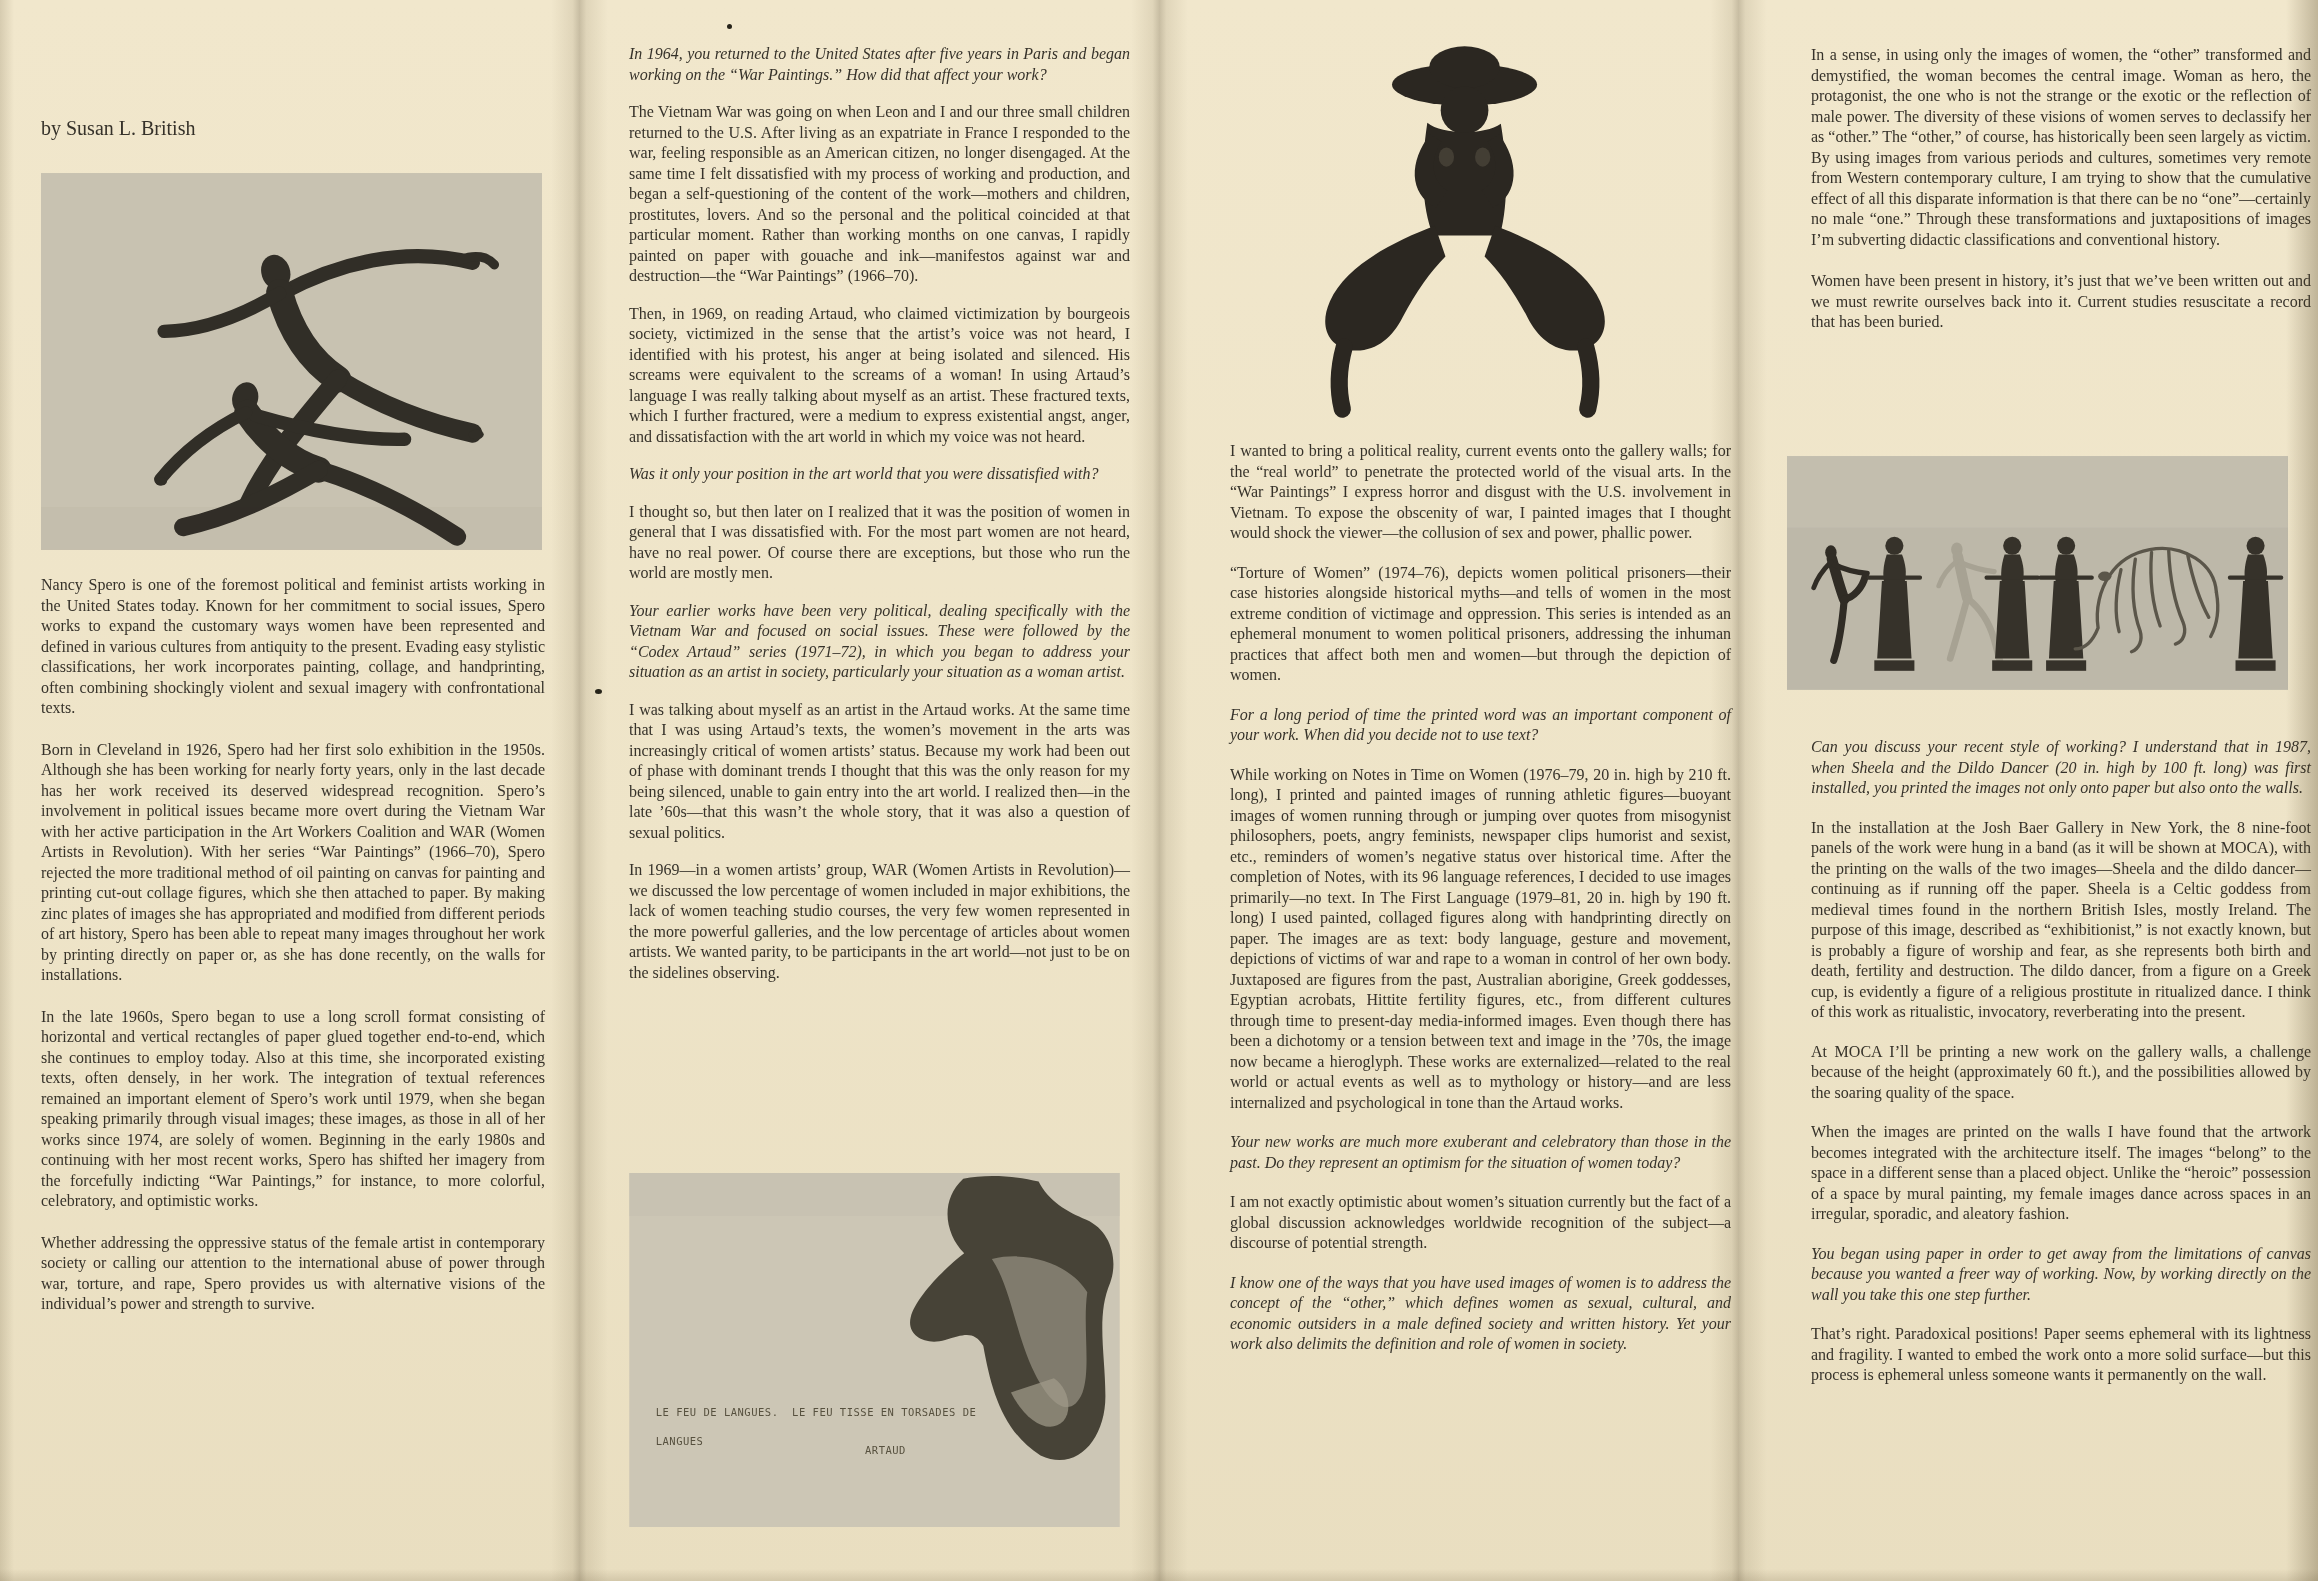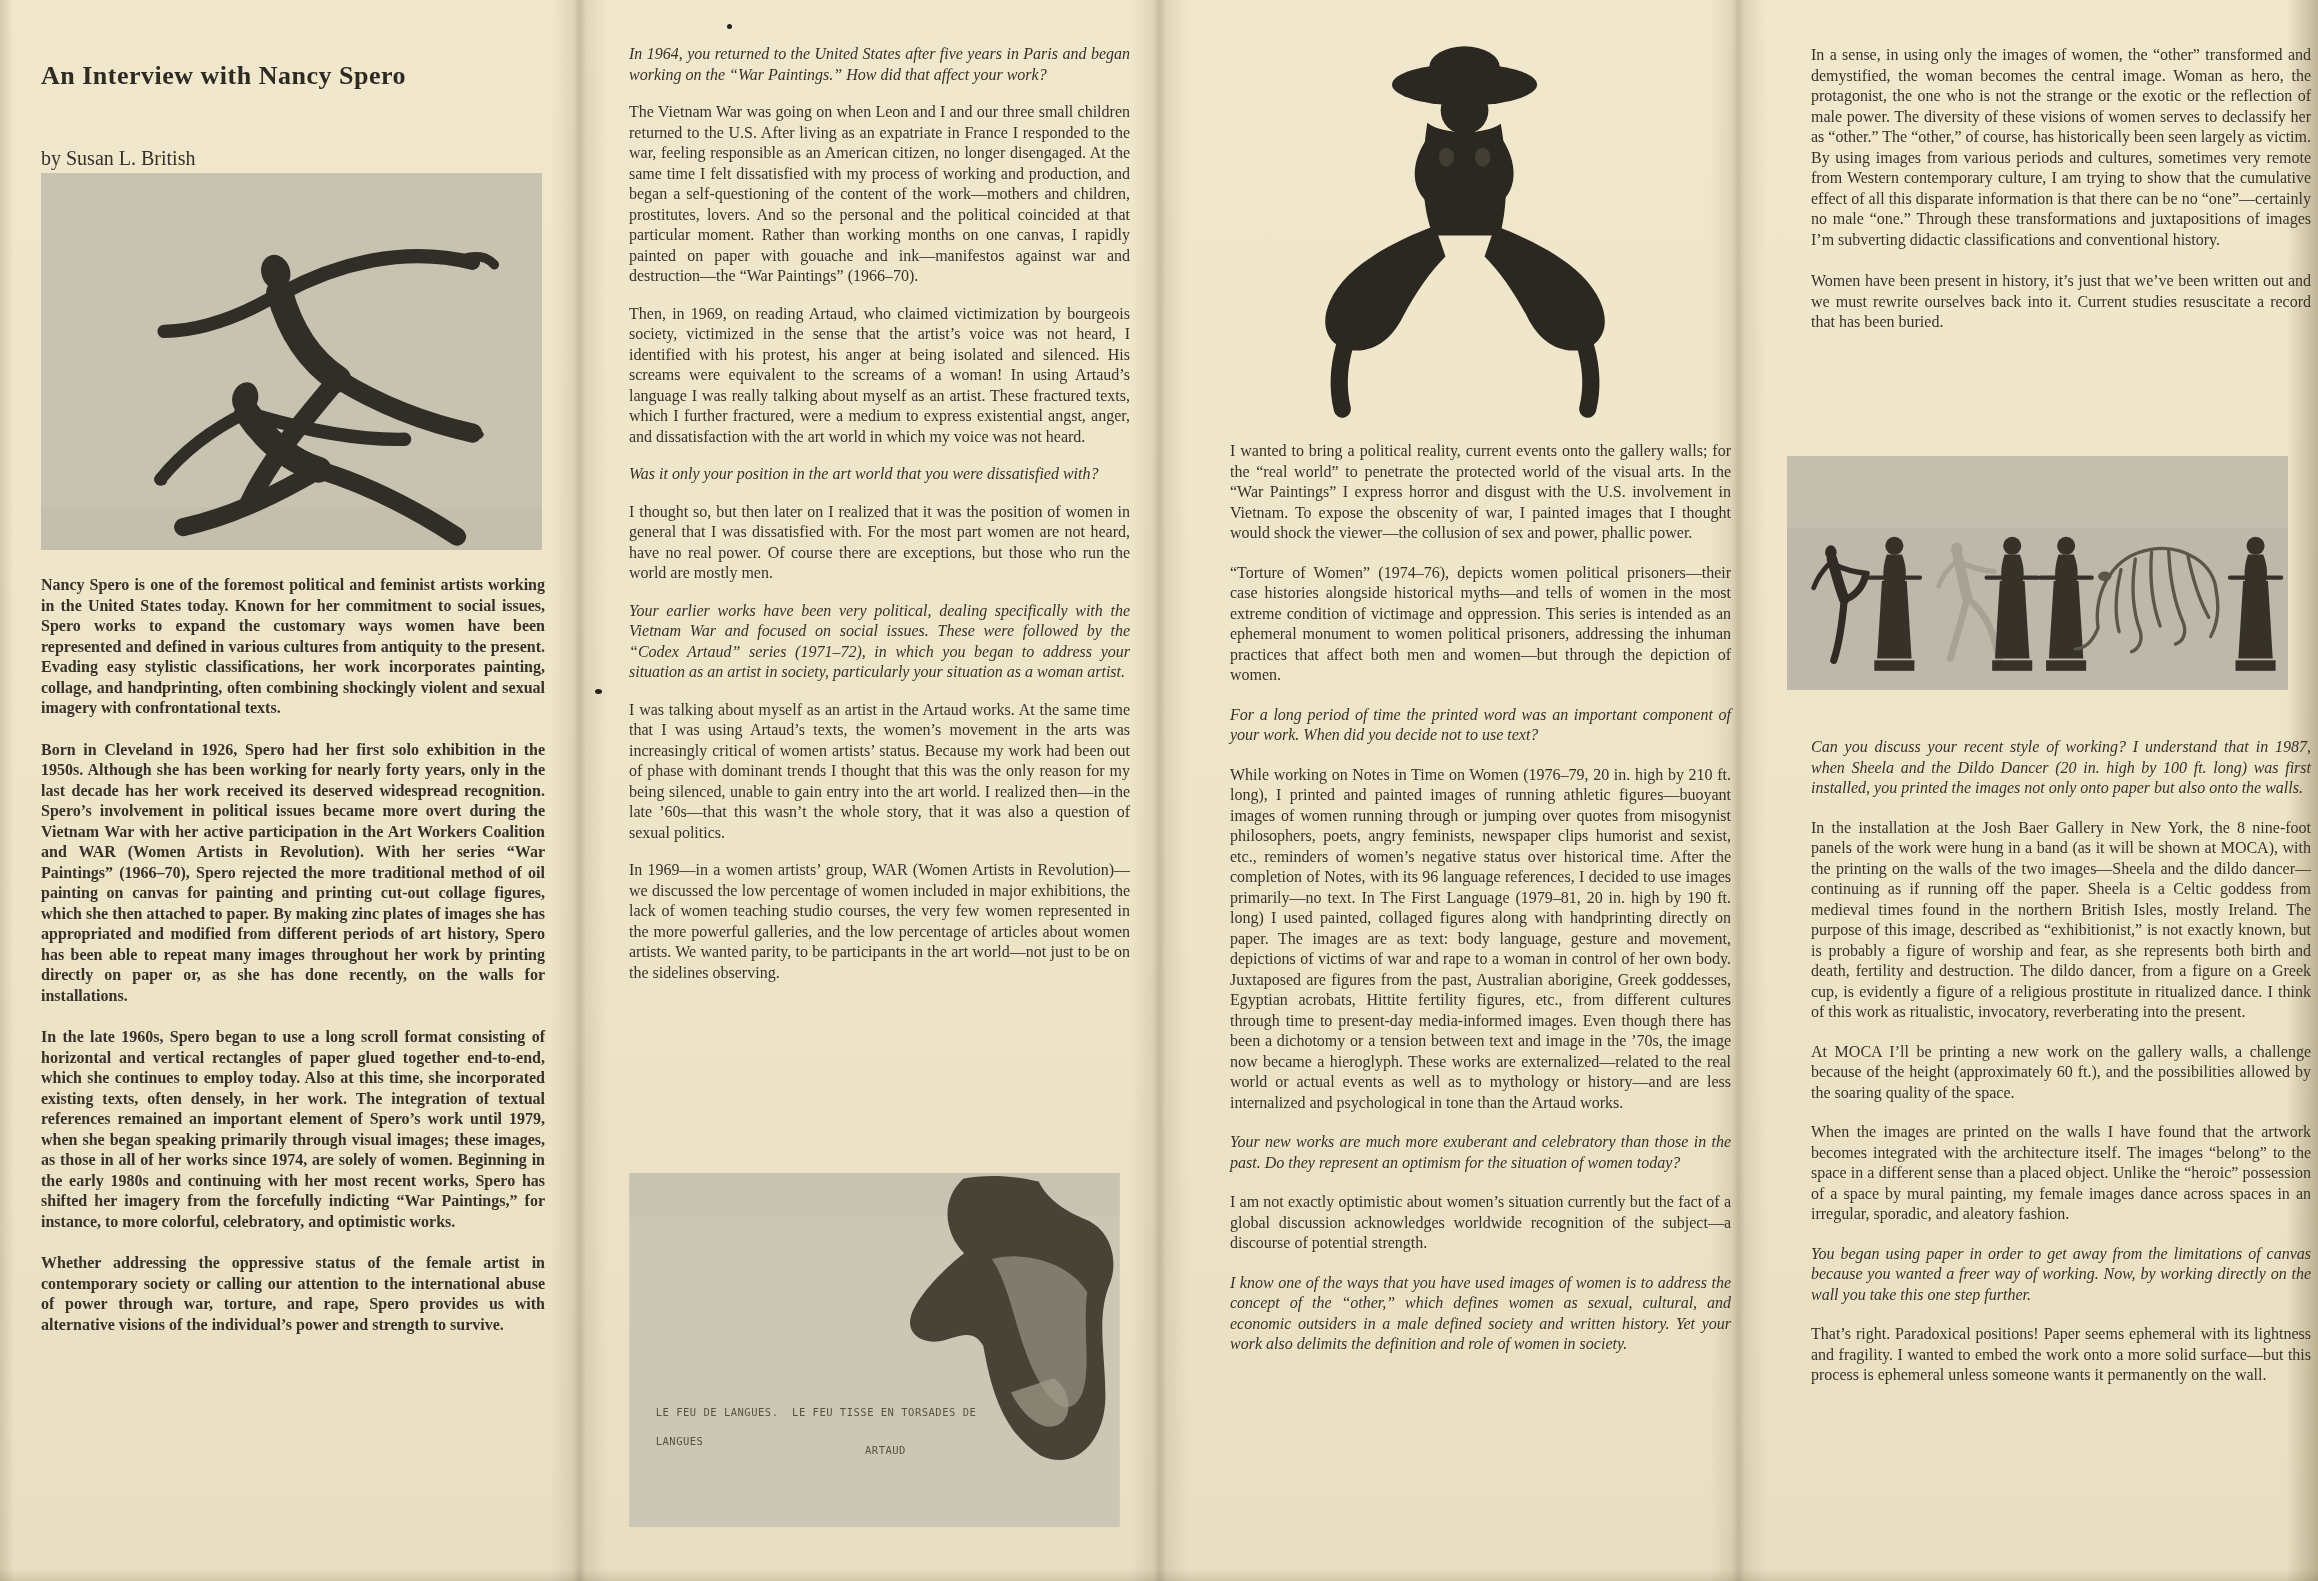--- a/index.html
+++ b/index.html
@@ -64,21 +64,20 @@
     background:linear-gradient(to bottom,rgba(75,60,30,0) 0%,rgba(75,60,30,0.14) 100%);
   }
   .speck{position:absolute;background:#262319;border-radius:50%;}
 </style>
 </head>
 <body>
 
 <div class="page">
 
   <div class="col" style="left:41px;top:61px;width:504px;">
-    <h1 class="title">An Interview with Nancy Spero</h1>
     <div class="byline" style="margin-top:56px;">by Susan L. British</div>
   </div>
 
   <div class="photo" style="left:41px;top:173px;">
     <svg width="501" height="377" viewBox="0 0 1050 790">
       <rect x="0" y="0" width="1050" height="790" fill="#c8c2b1"></rect>
       <rect x="0" y="700" width="1050" height="90" fill="#c1bbaa" opacity="0.6"></rect>
       <g stroke="#26231d" fill="none" stroke-linecap="round" opacity="0.93">
 
         <ellipse cx="492" cy="208" rx="30" ry="37" fill="#26231d" stroke="none" transform="rotate(-18 492 208)"></ellipse>
@@ -94,21 +93,21 @@
         <path d="M 450 508 C 560 540 660 560 762 558" stroke-width="28"></path>
         <path d="M 430 502 C 352 540 292 590 250 642" stroke-width="26"></path>
         <path d="M 582 622 C 680 652 780 702 872 762" stroke-width="38"></path>
         <path d="M 582 622 C 482 680 392 722 298 742" stroke-width="38"></path>
         <ellipse cx="912" cy="548" rx="16" ry="10" fill="#26231d" stroke="none"></ellipse>
         <ellipse cx="252" cy="646" rx="12" ry="9" fill="#26231d" stroke="none"></ellipse>
       </g>
     </svg>
   </div>
 
-  <div class="col" style="left:41px;top:575px;width:504px;font-weight:bold;">
+  <div class="col" style="left:41px;top:575px;width:504px;">
     <p>Nancy Spero is one of the foremost political and feminist artists working in the United States today. Known for her commitment to social issues, Spero works to expand the customary ways women have been represented and defined in various cultures from antiquity to the present. Evading easy stylistic classifications, her work incorporates painting, collage, and handprinting, often combining shockingly violent and sexual imagery with confrontational texts.</p>
     <p>Born in Cleveland in 1926, Spero had her first solo exhibition in the 1950s. Although she has been working for nearly forty years, only in the last decade has her work received its deserved widespread recognition. Spero’s involvement in political issues became more overt during the Vietnam War with her active participation in the Art Workers Coalition and WAR (Women Artists in Revolution). With her series “War Paintings” (1966–70), Spero rejected the more traditional method of oil painting on canvas for painting and printing cut-out collage figures, which she then attached to paper. By making zinc plates of images she has appropriated and modified from different periods of art history, Spero has been able to repeat many images throughout her work by printing directly on paper or, as she has done recently, on the walls for installations.</p>
     <p>In the late 1960s, Spero began to use a long scroll format consisting of horizontal and vertical rectangles of paper glued together end-to-end, which she continues to employ today. Also at this time, she incorporated existing texts, often densely, in her work. The integration of textual references remained an important element of Spero’s work until 1979, when she began speaking primarily through visual images; these images, as those in all of her works since 1974, are solely of women. Beginning in the early 1980s and continuing with her most recent works, Spero has shifted her imagery from the forcefully indicting “War Paintings,” for instance, to more colorful, celebratory, and optimistic works.</p>
     <p>Whether addressing the oppressive status of the female artist in contemporary society or calling our attention to the international abuse of power through war, torture, and rape, Spero provides us with alternative visions of the individual’s power and strength to survive.</p>
   </div>
 
   <div class="col c2" style="left:629px;top:44px;width:501px;">
     <p class="q">In 1964, you returned to the United States after five years in Paris and began working on the “War Paintings.” How did that affect your work?</p>
     <p>The Vietnam War was going on when Leon and I and our three small children returned to the U.S. After living as an expatriate in France I responded to the war, feeling responsible as an American citizen, no longer disengaged. At the same time I felt dissatisfied with my process of working and production, and began a self-questioning of the content of the work—mothers and children, prostitutes, lovers. And so the personal and the political coincided at that particular moment. Rather than working months on one canvas, I rapidly painted on paper with gouache and ink—manifestos against war and destruction—the “War Paintings” (1966–70).</p>
     <p>Then, in 1969, on reading Artaud, who claimed victimization by bourgeois society, victimized in the sense that the artist’s voice was not heard, I identified with his protest, his anger at being isolated and silenced. His screams were equivalent to the screams of a woman! In using Artaud’s language I was really talking about myself as an artist. These fractured texts, which I further fractured, were a medium to express existential angst, anger, and dissatisfaction with the art world in which my voice was not heard.</p>

